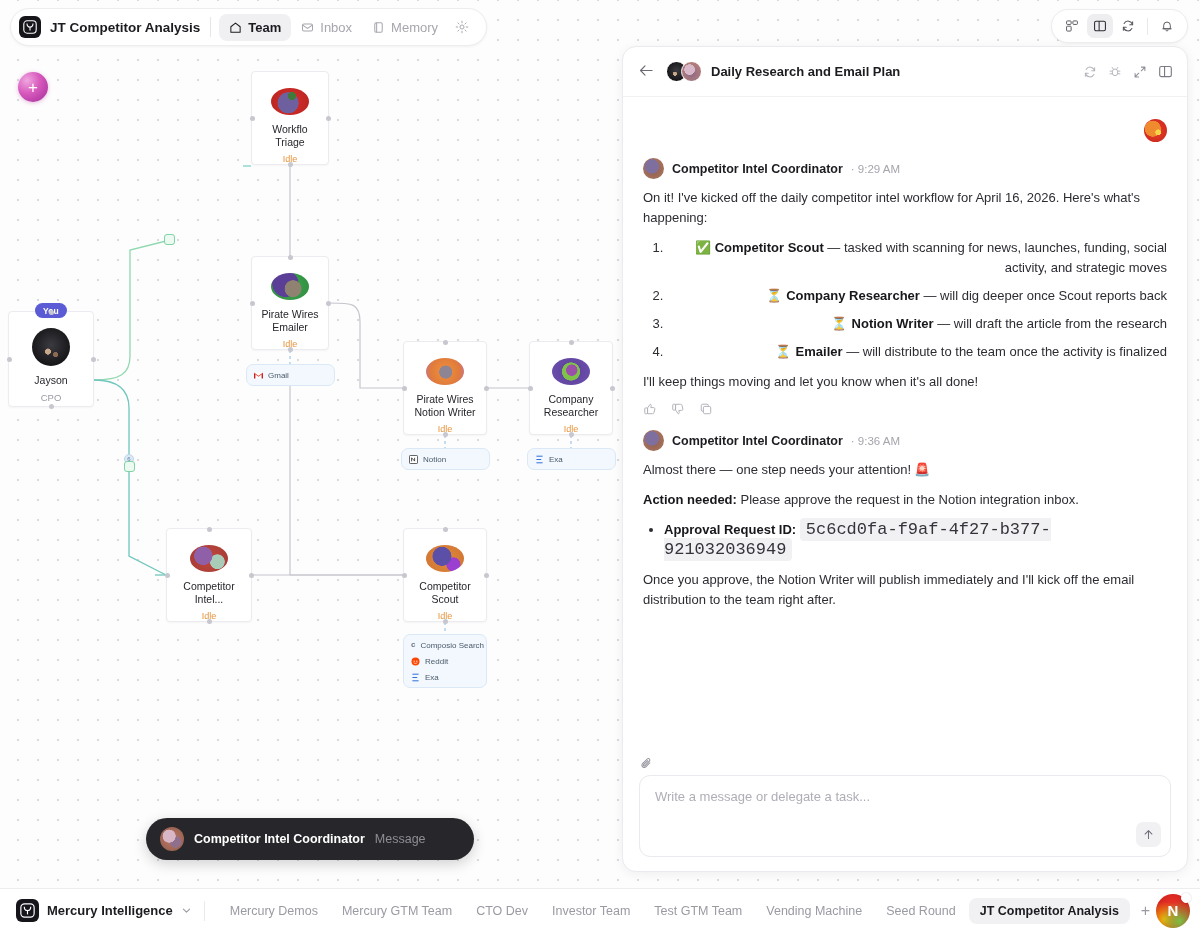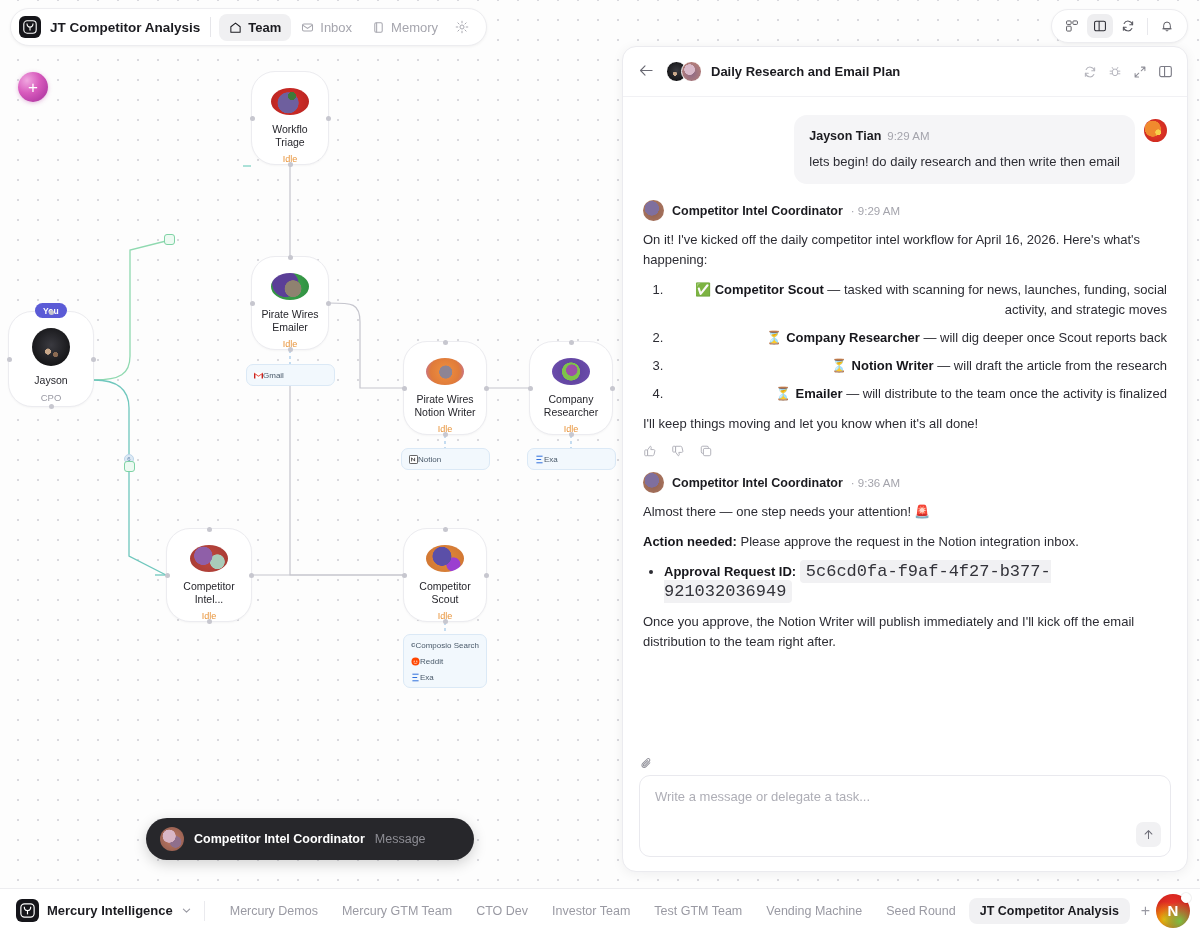--- a/index.html
+++ b/index.html
@@ -73,21 +73,21 @@
     width: 30px; height: 30px; border-radius: 50%;
     background: radial-gradient(circle at 30% 28%, #f0a7e0 0%, #d85bbd 42%, #b93fa8 75%, #e090d8 100%);
     display:flex; align-items:center; justify-content:center;
     color:#fff; font-size:17px; line-height:1; cursor:pointer; z-index: 20;
     box-shadow: 0 1px 4px rgba(180,60,160,.35);
   }
 
   
   .node {
     position:absolute; background:#fff;
-    border:1px solid #ececf0; border-radius: 24px;
+    border:1px solid #ececf0; border-radius: 4px;
     box-shadow: 0 1px 2px rgba(16,16,30,.035);
     display:flex; flex-direction:column; align-items:center;
     padding-top: 16px; cursor: pointer; z-index: 10;
   }
   .node-av {
     width: 38px; height: 38px; border-radius:50%;
     margin-bottom: 8px; background-size: cover;
   }
   .node-name {
     font-size: 10.5px; line-height: 12.5px; color:#26262c;
@@ -109,21 +109,21 @@
     padding: 2.5px 8px; border-radius: 8px; letter-spacing:.2px;
   }
   .node-role { font-size:9.5px; color:#9a9aa4; margin-top:5px; }
 
   
   .chips {
     position:absolute; background:#f2f8fd; border:1px solid #dbe9f6;
     border-radius: 7px; padding: 2px 0; z-index: 9;
   }
   .chip {
-    display:flex; align-items:center; 
+    display:flex; align-items:center; gap:5px;
     height: 16px; padding: 0 7px; font-size: 8px; color:#4a5a6a;
     white-space:nowrap;
   }
   .chip-ico { width:9px; height:9px; display:flex; align-items:center; justify-content:center; font-size:8px; line-height:1; }
 
   
   .edge-marker {
     position:absolute; width: 11px; height: 11px; border-radius:3px;
     border:1.4px solid #7fd3a5; background:#edfaf2; z-index: 8;
   }
@@ -565,26 +565,20 @@
           <rect x="1.8" y="2.6" width="12.4" height="10.8" rx="1.8" fill="none" stroke="#7b7b85" stroke-width="1.2"></rect>
           <path d="M7 2.6v10.8" stroke="#7b7b85" stroke-width="1.2"></path>
         </svg>
       </div>
     </div>
   </div>
 
   <div id="chat-body">
 
     <div class="msg-user">
-      <div class="bubble">
-        <div class="bub-head">
-          <span class="bub-name">Jayson Tian</span><span class="bub-time">9:29 AM</span>
-        </div>
-        <div class="bub-text">lets begin! do daily research and then write then email</div>
-      </div>
       <div id="user-av" style="background:
               radial-gradient(circle at 62% 58%, #f7d34a 0 14%, rgba(0,0,0,0) 16%),
               radial-gradient(circle at 38% 42%, #f08a2e 0 40%, rgba(0,0,0,0) 42%),
               radial-gradient(circle at 50% 50%, #e8402c 0%, #c8231c 100%);"></div>
     </div>
 
     <div class="msg-agent">
       <div class="ag-head">
         <div class="ag-av" style="background:
                 radial-gradient(circle at 42% 40%, #7f6f9e 0 40%, rgba(0,0,0,0) 42%),

